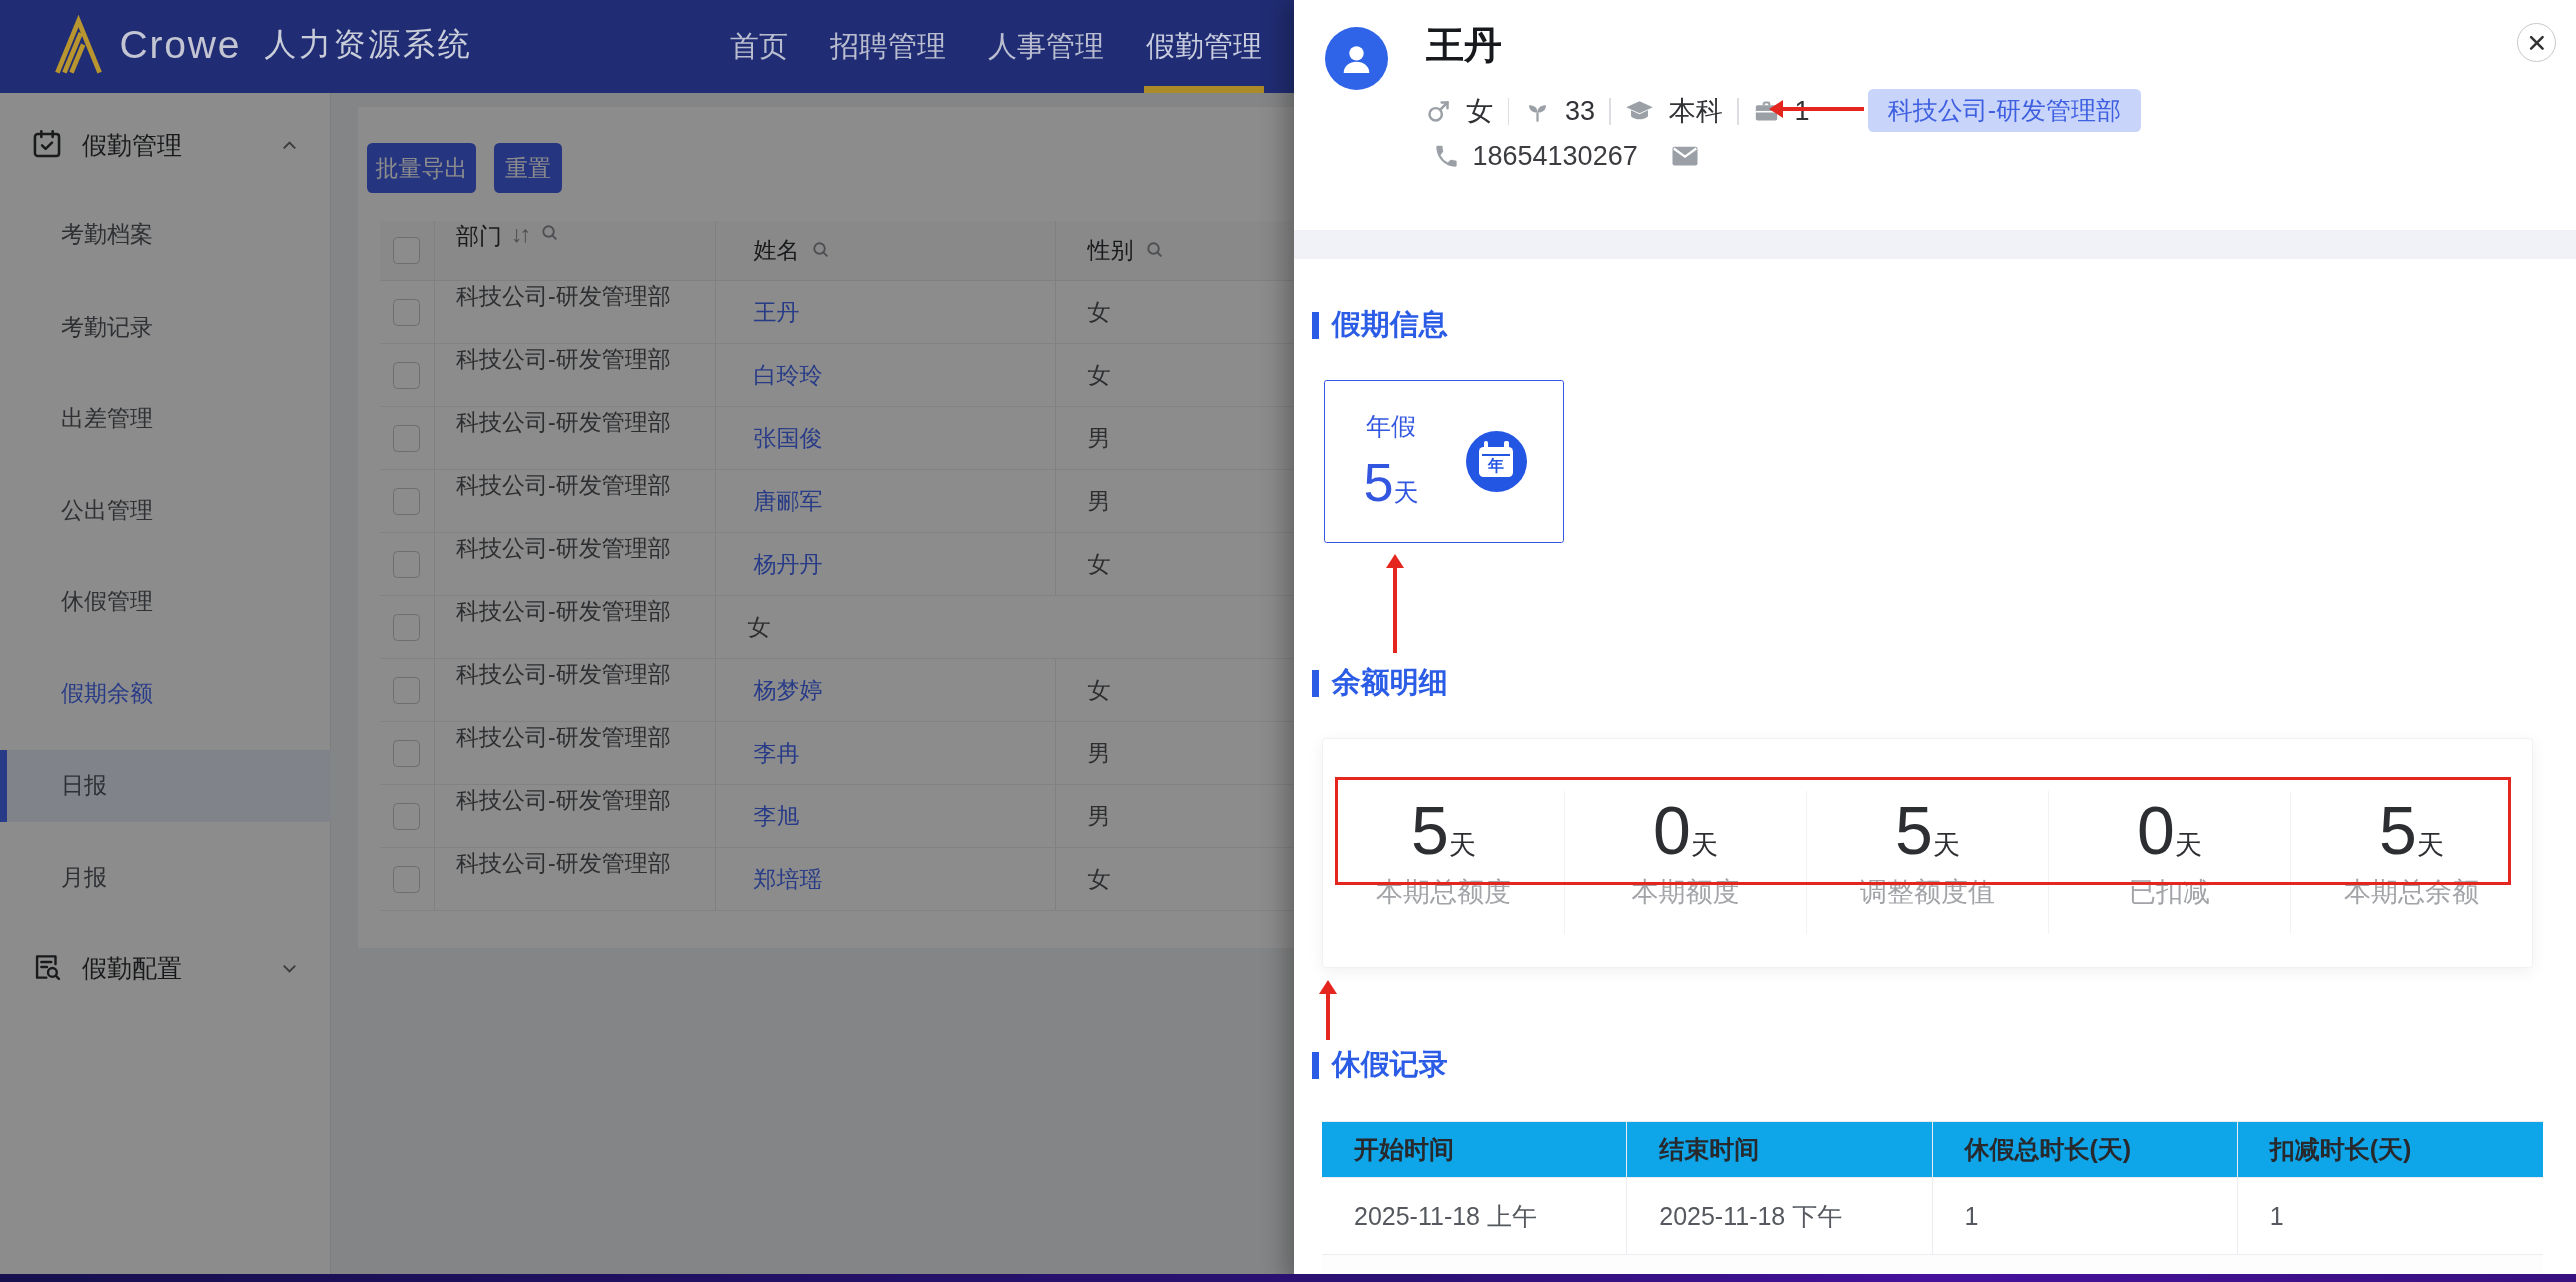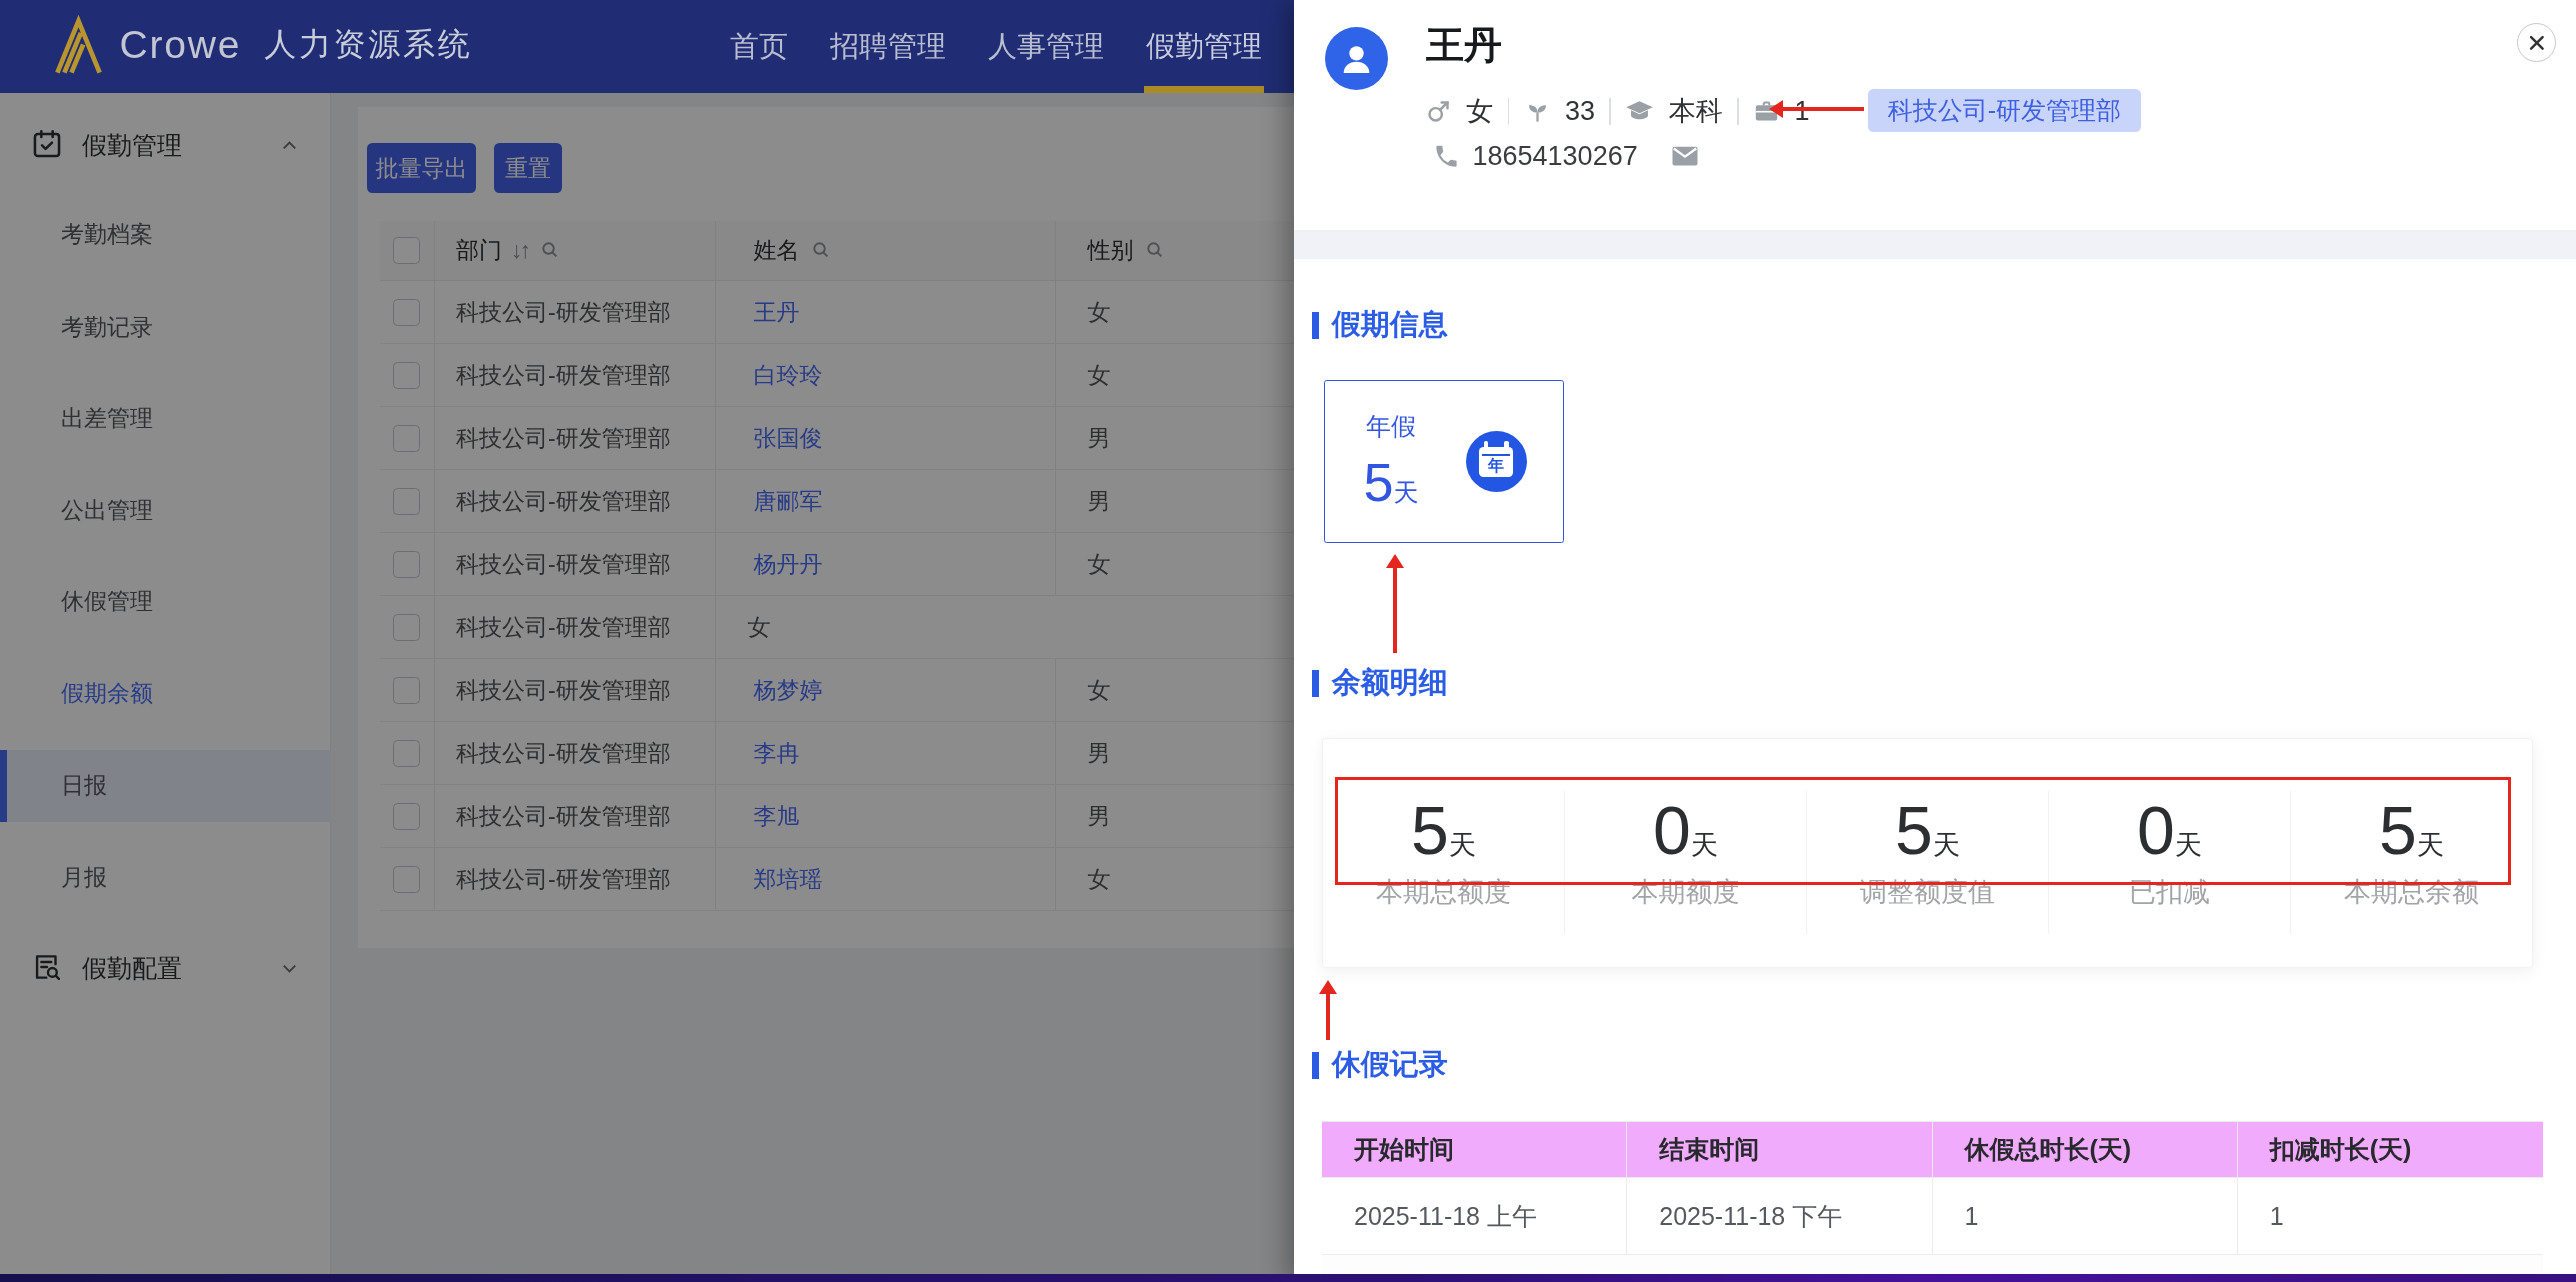--- a/index.html
+++ b/index.html
@@ -33,21 +33,21 @@
   .main-panel { position:absolute; left:358px; top:107px; width:1521px; height:841px; background:#ffffff; }
   .btn { position:absolute; top:36px; height:50px; border-radius:5.4px; background:#4661e8; color:#ffffff;
     font-size:23px; text-align:center; line-height:50px; cursor:pointer; }
   .btn-export { left:9px; width:109px; }
   .btn-reset { left:136px; width:68px; }
 
   .et { position:absolute; left:21.5px; top:114px; width:1476px; }
   .et-hrow { display:flex; height:60px; background:#fafafa; border-bottom:0.9px solid #e9eaec; align-items:center; }
   .et-row { display:flex; height:63px; background:#ffffff; border-bottom:0.9px solid #eceded; align-items:center; }
   .c0 { width:55px; align-self:stretch; border-right:0.9px solid #e9eaec; display:flex; align-items:center; justify-content:center; }
-  .c1 { width:281px; align-self:stretch; border-right:0.9px solid #e9eaec; display:flex; align-items:center; padding-left:21.5px; }
+  .c1 { width:281px; align-self:stretch; border-right:0.9px solid #e9eaec; display:flex; padding-left:21.5px; }
   .c2 { width:340px; align-self:stretch; border-right:0.9px solid #e9eaec; display:flex; align-items:center; padding-left:38px; }
   .c3 { flex:1; align-self:stretch; display:flex; align-items:center; padding-left:32px; }
   .hcell-label { font-size:23px; color:#2e3034; }
   .sort-glyph { font-size:23px; color:#8c9096; margin-left:9px; letter-spacing:-2.7px; }
   .hcell-search { margin-left:9px; }
   .cell-text { font-size:23px; color:#515458; }
   .cell-link { font-size:23px; color:#4a6cf5; cursor:pointer; }
   .cb { width:27px; height:27px; border:1.8px solid #c6c9cf; border-radius:4.5px; background:#ffffff; cursor:pointer; }
 
   
@@ -92,21 +92,21 @@
   .stats-card { position:absolute; left:28px; top:738px; width:1211px; height:230px; background:#ffffff;
     border:0.9px solid #f0f1f3; border-radius:3.6px; box-shadow:0 3.6px 16px rgba(0,0,0,0.06);
     display:flex; padding-top:52px; }
   .stat-col { flex:1; text-align:center; border-right:1.8px solid #f1f2f4; height:143px; }
   .stat-col:last-child { border-right:none; }
   .stat-val { font-size:68px; color:#2c2e31; font-weight:500; }
   .stat-unit { font-size:27px; color:#2c2e31; }
   .stat-label { font-size:27px; color:#a2a4a8; margin-top:5.4px; }
 
   .rec-table { position:absolute; left:28px; top:1121px; width:1221px; font-size:25px; }
-  .rec-hrow { display:flex; height:57px; background:#f0abfc; border:0.9px solid #ececf0; border-width:0.9px 0; align-items:center; }
+  .rec-hrow { display:flex; height:57px; background:#0ea5e9; border:0.9px solid #ececf0; border-width:0.9px 0; align-items:center; }
   .rec-row { display:flex; height:77px; background:#ffffff; border-bottom:0.9px solid #ececf0; align-items:center; }
   .rc { width:25%; align-self:stretch; display:flex; align-items:center; padding-left:32px; border-right:0.9px solid #ececf0; }
   .rc:last-child { border-right:none; }
   .rec-hrow .rc { font-weight:bold; color:#27292d; }
   .rec-row .rc { color:#55585e; }
   .rec-stub { height:27px; background:#fdfdfe; }
 
   
   .anno { z-index:200; }
   .v-arrow { position:absolute; width:3.6px; background:#e5261f; }

